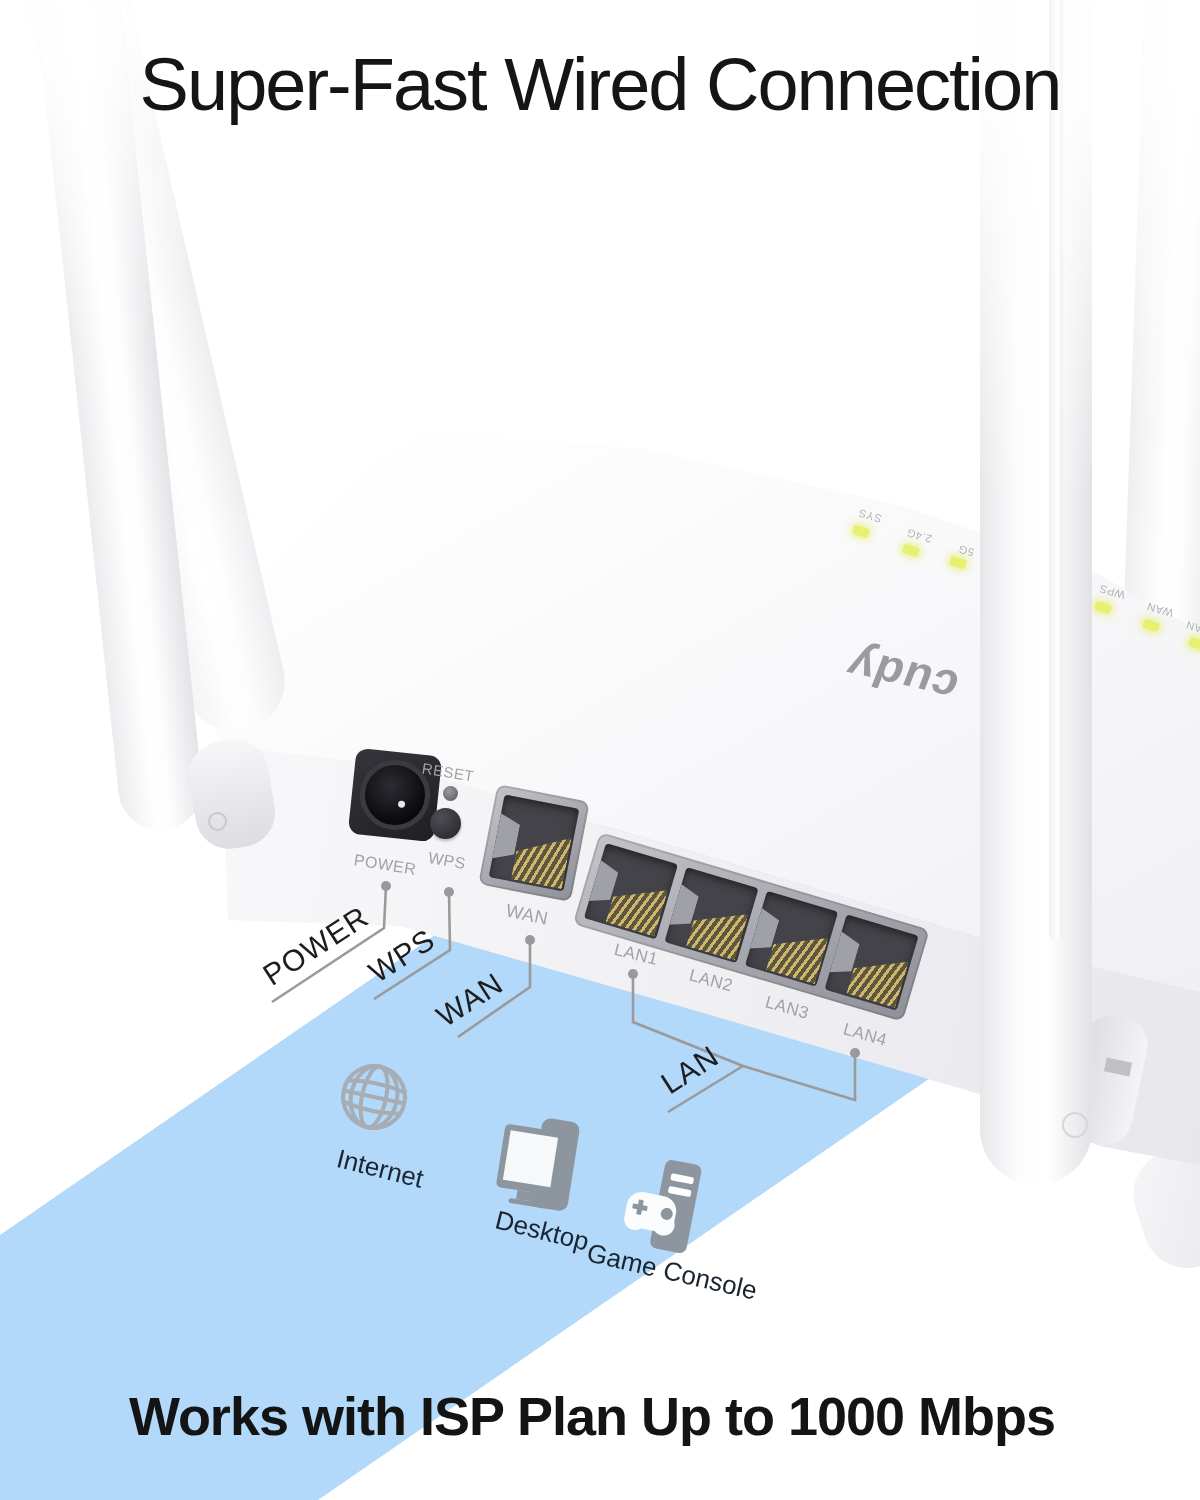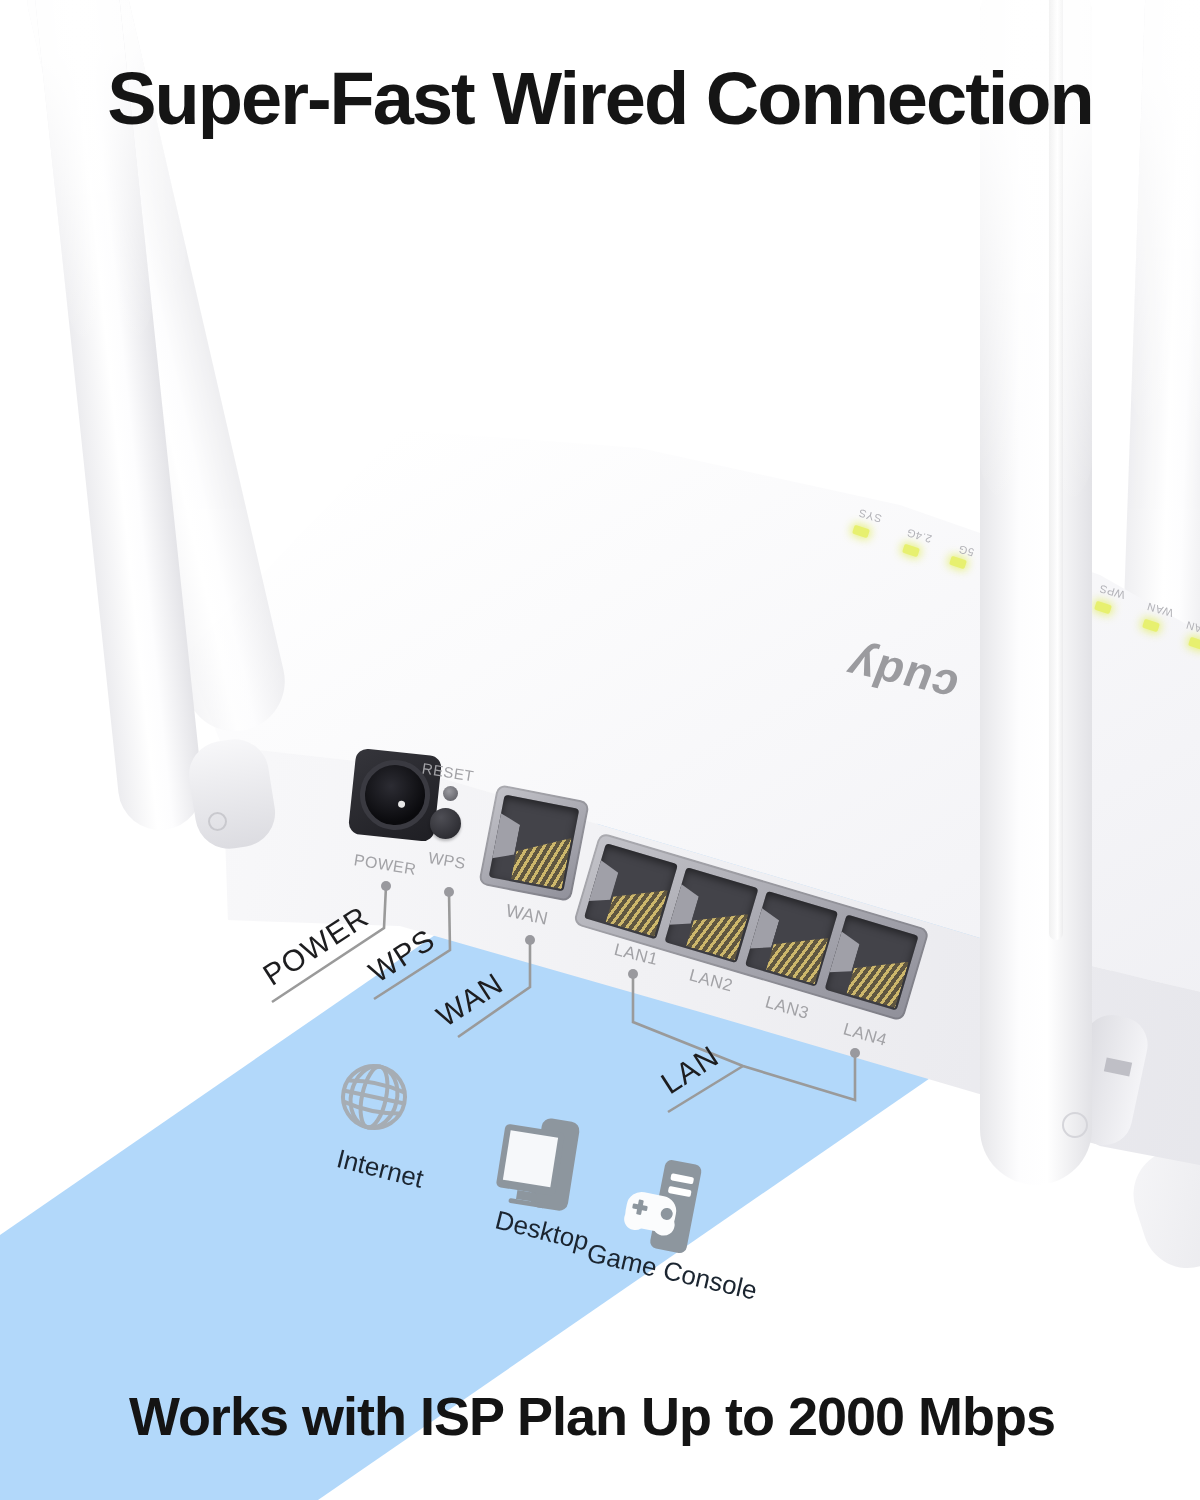--- a/index.html
+++ b/index.html
@@ -1,21 +1,21 @@
 <!DOCTYPE html>
 <html><head>
 <meta charset="utf-8">
 <style>
   html,body{margin:0;padding:0;background:#fff;}
   #canvas{position:relative;width:1200px;height:1500px;overflow:hidden;background:#fff;
           font-family:"Liberation Sans","DejaVu Sans",sans-serif;}
   .abs{position:absolute;}
 
   
-  #title{left:600px;top:98px;transform:translate(-50%,-50%);font-size:74px;font-weight:700;
+  #title{left:600px;top:84px;transform:translate(-50%,-50%);font-size:74px;font-weight:400;
          letter-spacing:-2px;color:#151515;white-space:nowrap;z-index:40;}
   #footer{left:592px;top:1416px;transform:translate(-50%,-50%);font-size:54px;font-weight:700;
           letter-spacing:-1px;color:#141414;white-space:nowrap;z-index:40;}
 
   
   #beam{left:0;top:0;width:1200px;height:1500px;background:#b2d8fa;z-index:1;
         clip-path:polygon(760px 711px,1190px 899px,318px 1500px,0px 1500px,0px 1235px);}
 
   
   .antenna{border-radius:52px;background:linear-gradient(90deg,#ececef,#ffffff 42%,#fdfdfe 60%,#e4e4e8);}
@@ -229,15 +229,15 @@
   <div class="abs callout-label" style="left:316px;top:946px;transform:translate(-50%,-50%) rotate(-33deg)">POWER</div>
   <div class="abs callout-label" style="left:402px;top:956px;transform:translate(-50%,-50%) rotate(-33deg)">WPS</div>
   <div class="abs callout-label" style="left:470px;top:1000px;transform:translate(-50%,-50%) rotate(-33deg)">WAN</div>
   <div class="abs callout-label" style="left:690px;top:1070px;transform:translate(-50%,-50%) rotate(-33deg)">LAN</div>
 
   <div class="abs icon-label" style="left:380px;top:1169px;transform:translate(-50%,-50%) rotate(14deg)">Internet</div>
   <div class="abs icon-label" style="left:542px;top:1231px;transform:translate(-50%,-50%) rotate(14deg)">Desktop</div>
   <div class="abs icon-label" style="left:672px;top:1272px;transform:translate(-50%,-50%) rotate(13deg)">Game Console</div>
 
   <div class="abs" id="title">Super-Fast Wired Connection</div>
-  <div class="abs" id="footer">Works with ISP Plan Up to 2000 Mbps</div>
+  <div class="abs" id="footer">Works with ISP Plan Up to 1000 Mbps</div>
 
 </div>
 
 </body></html>

